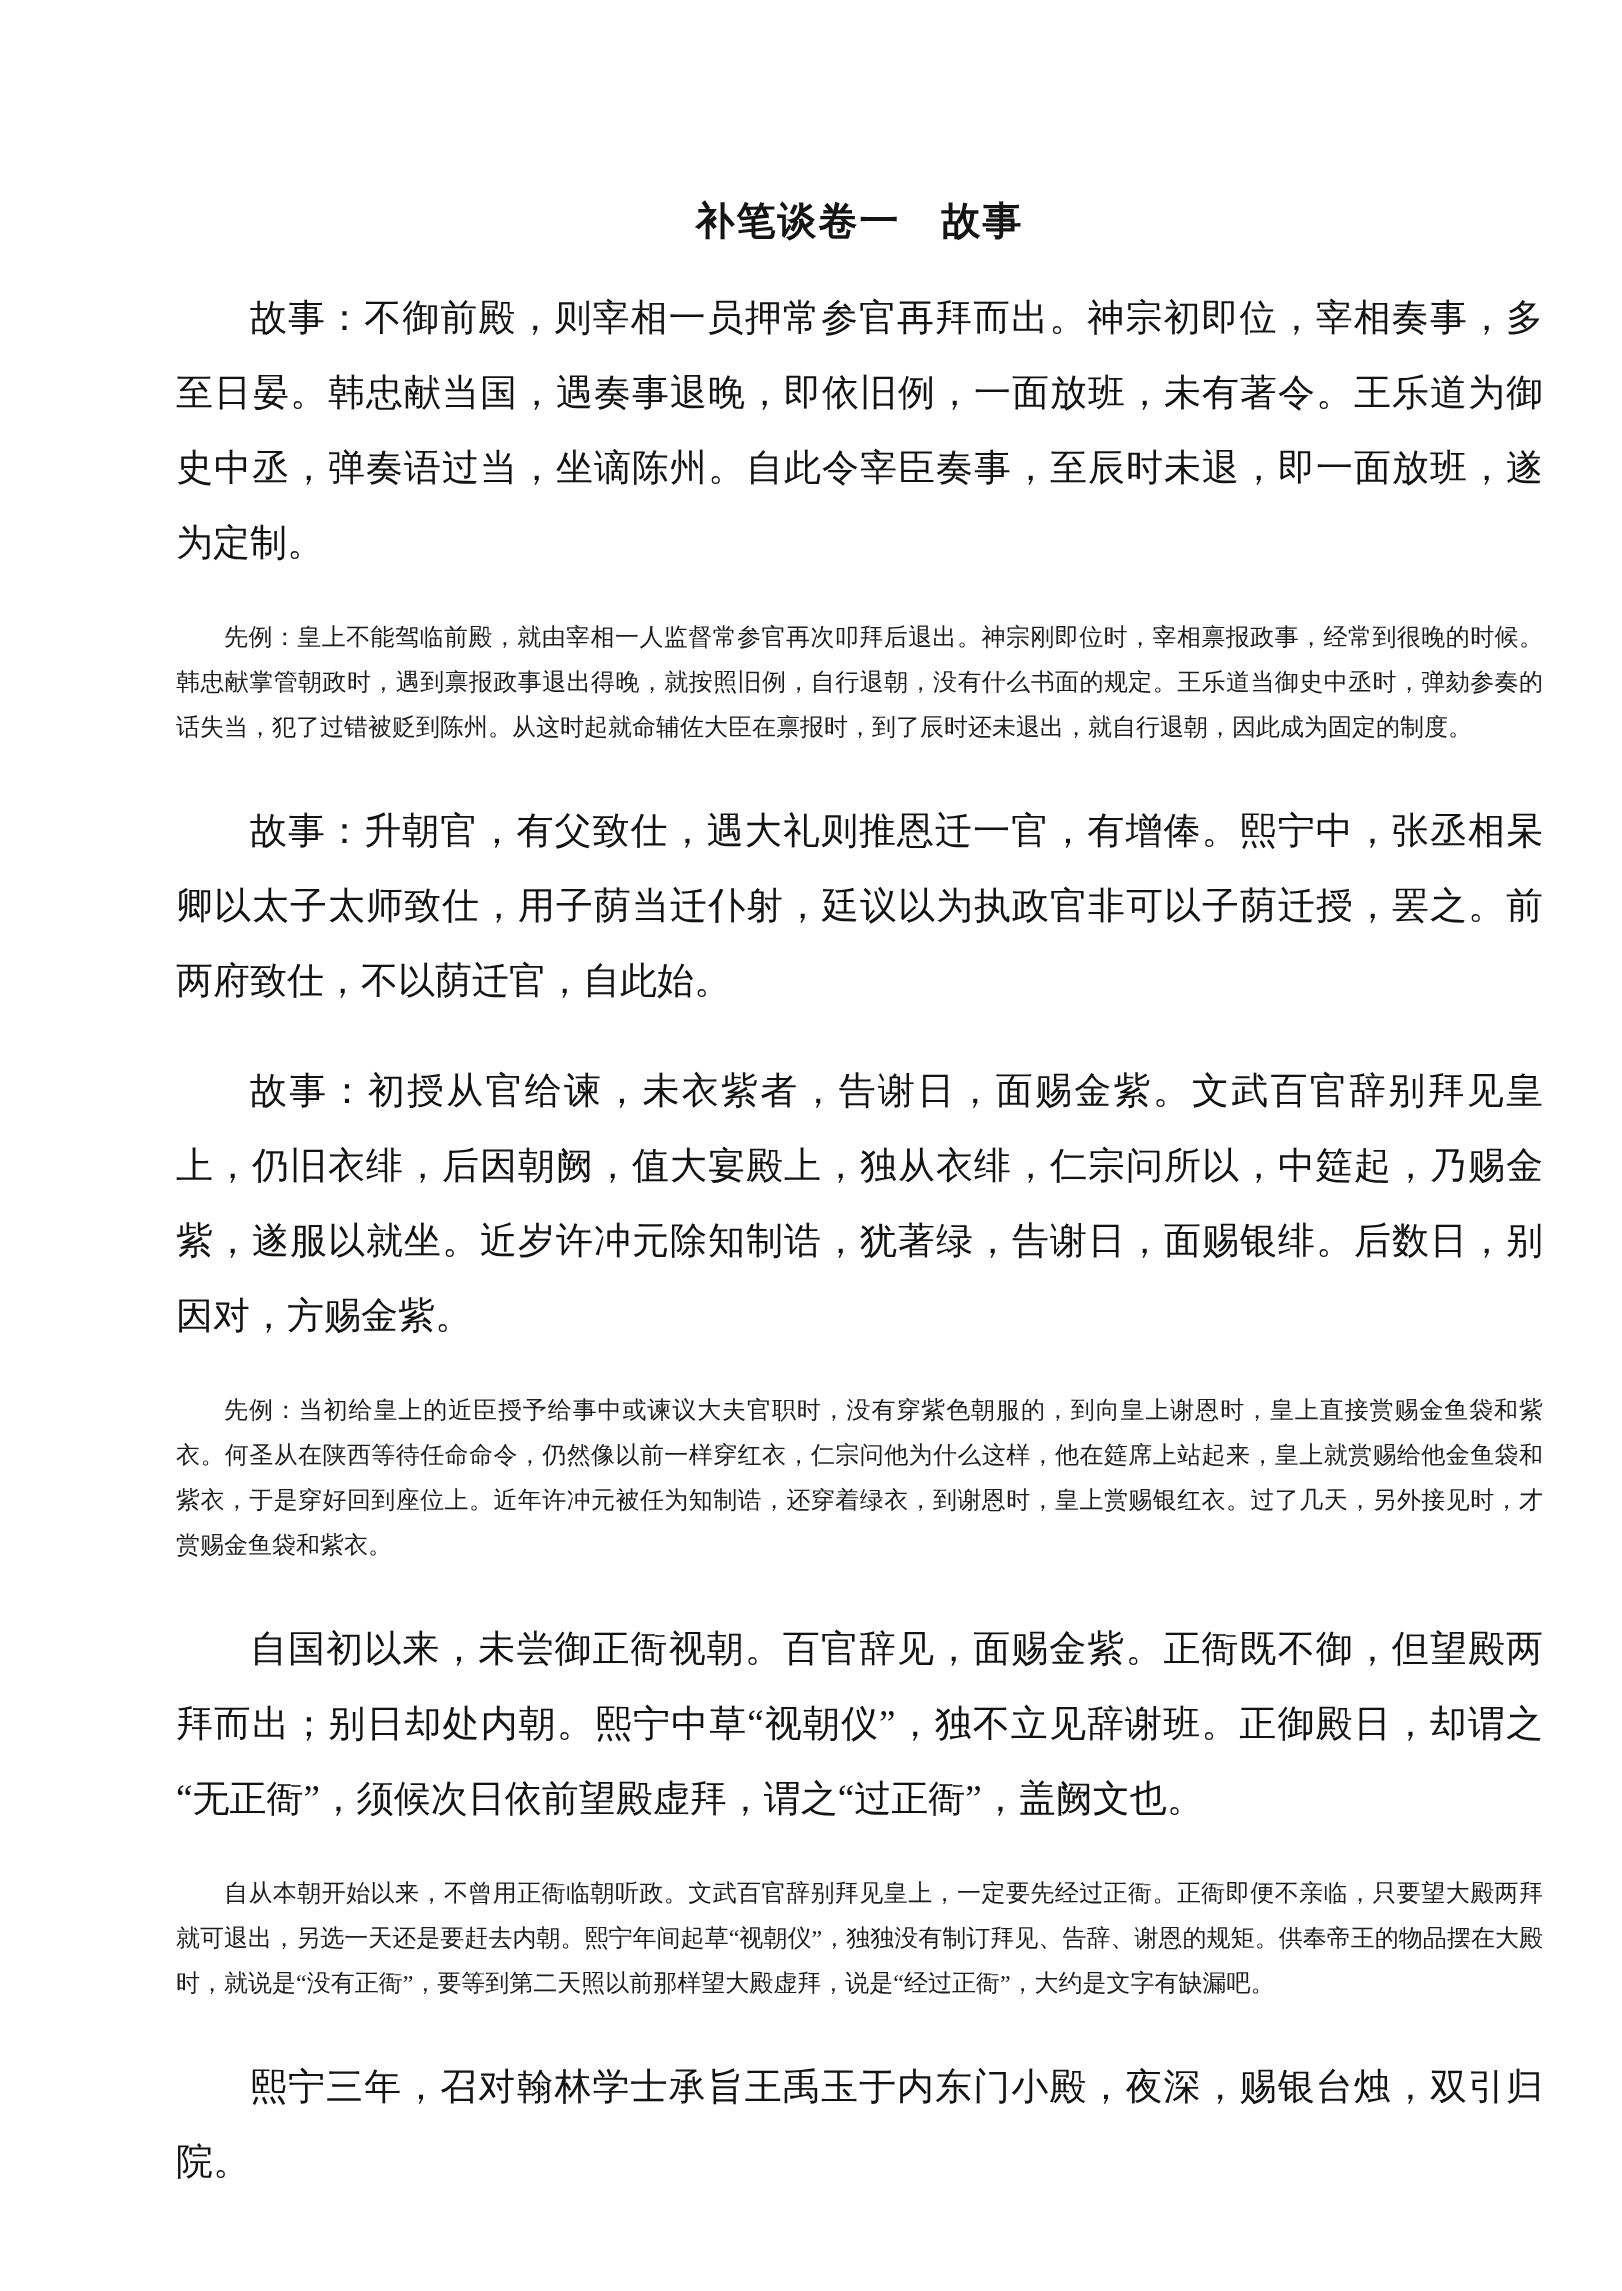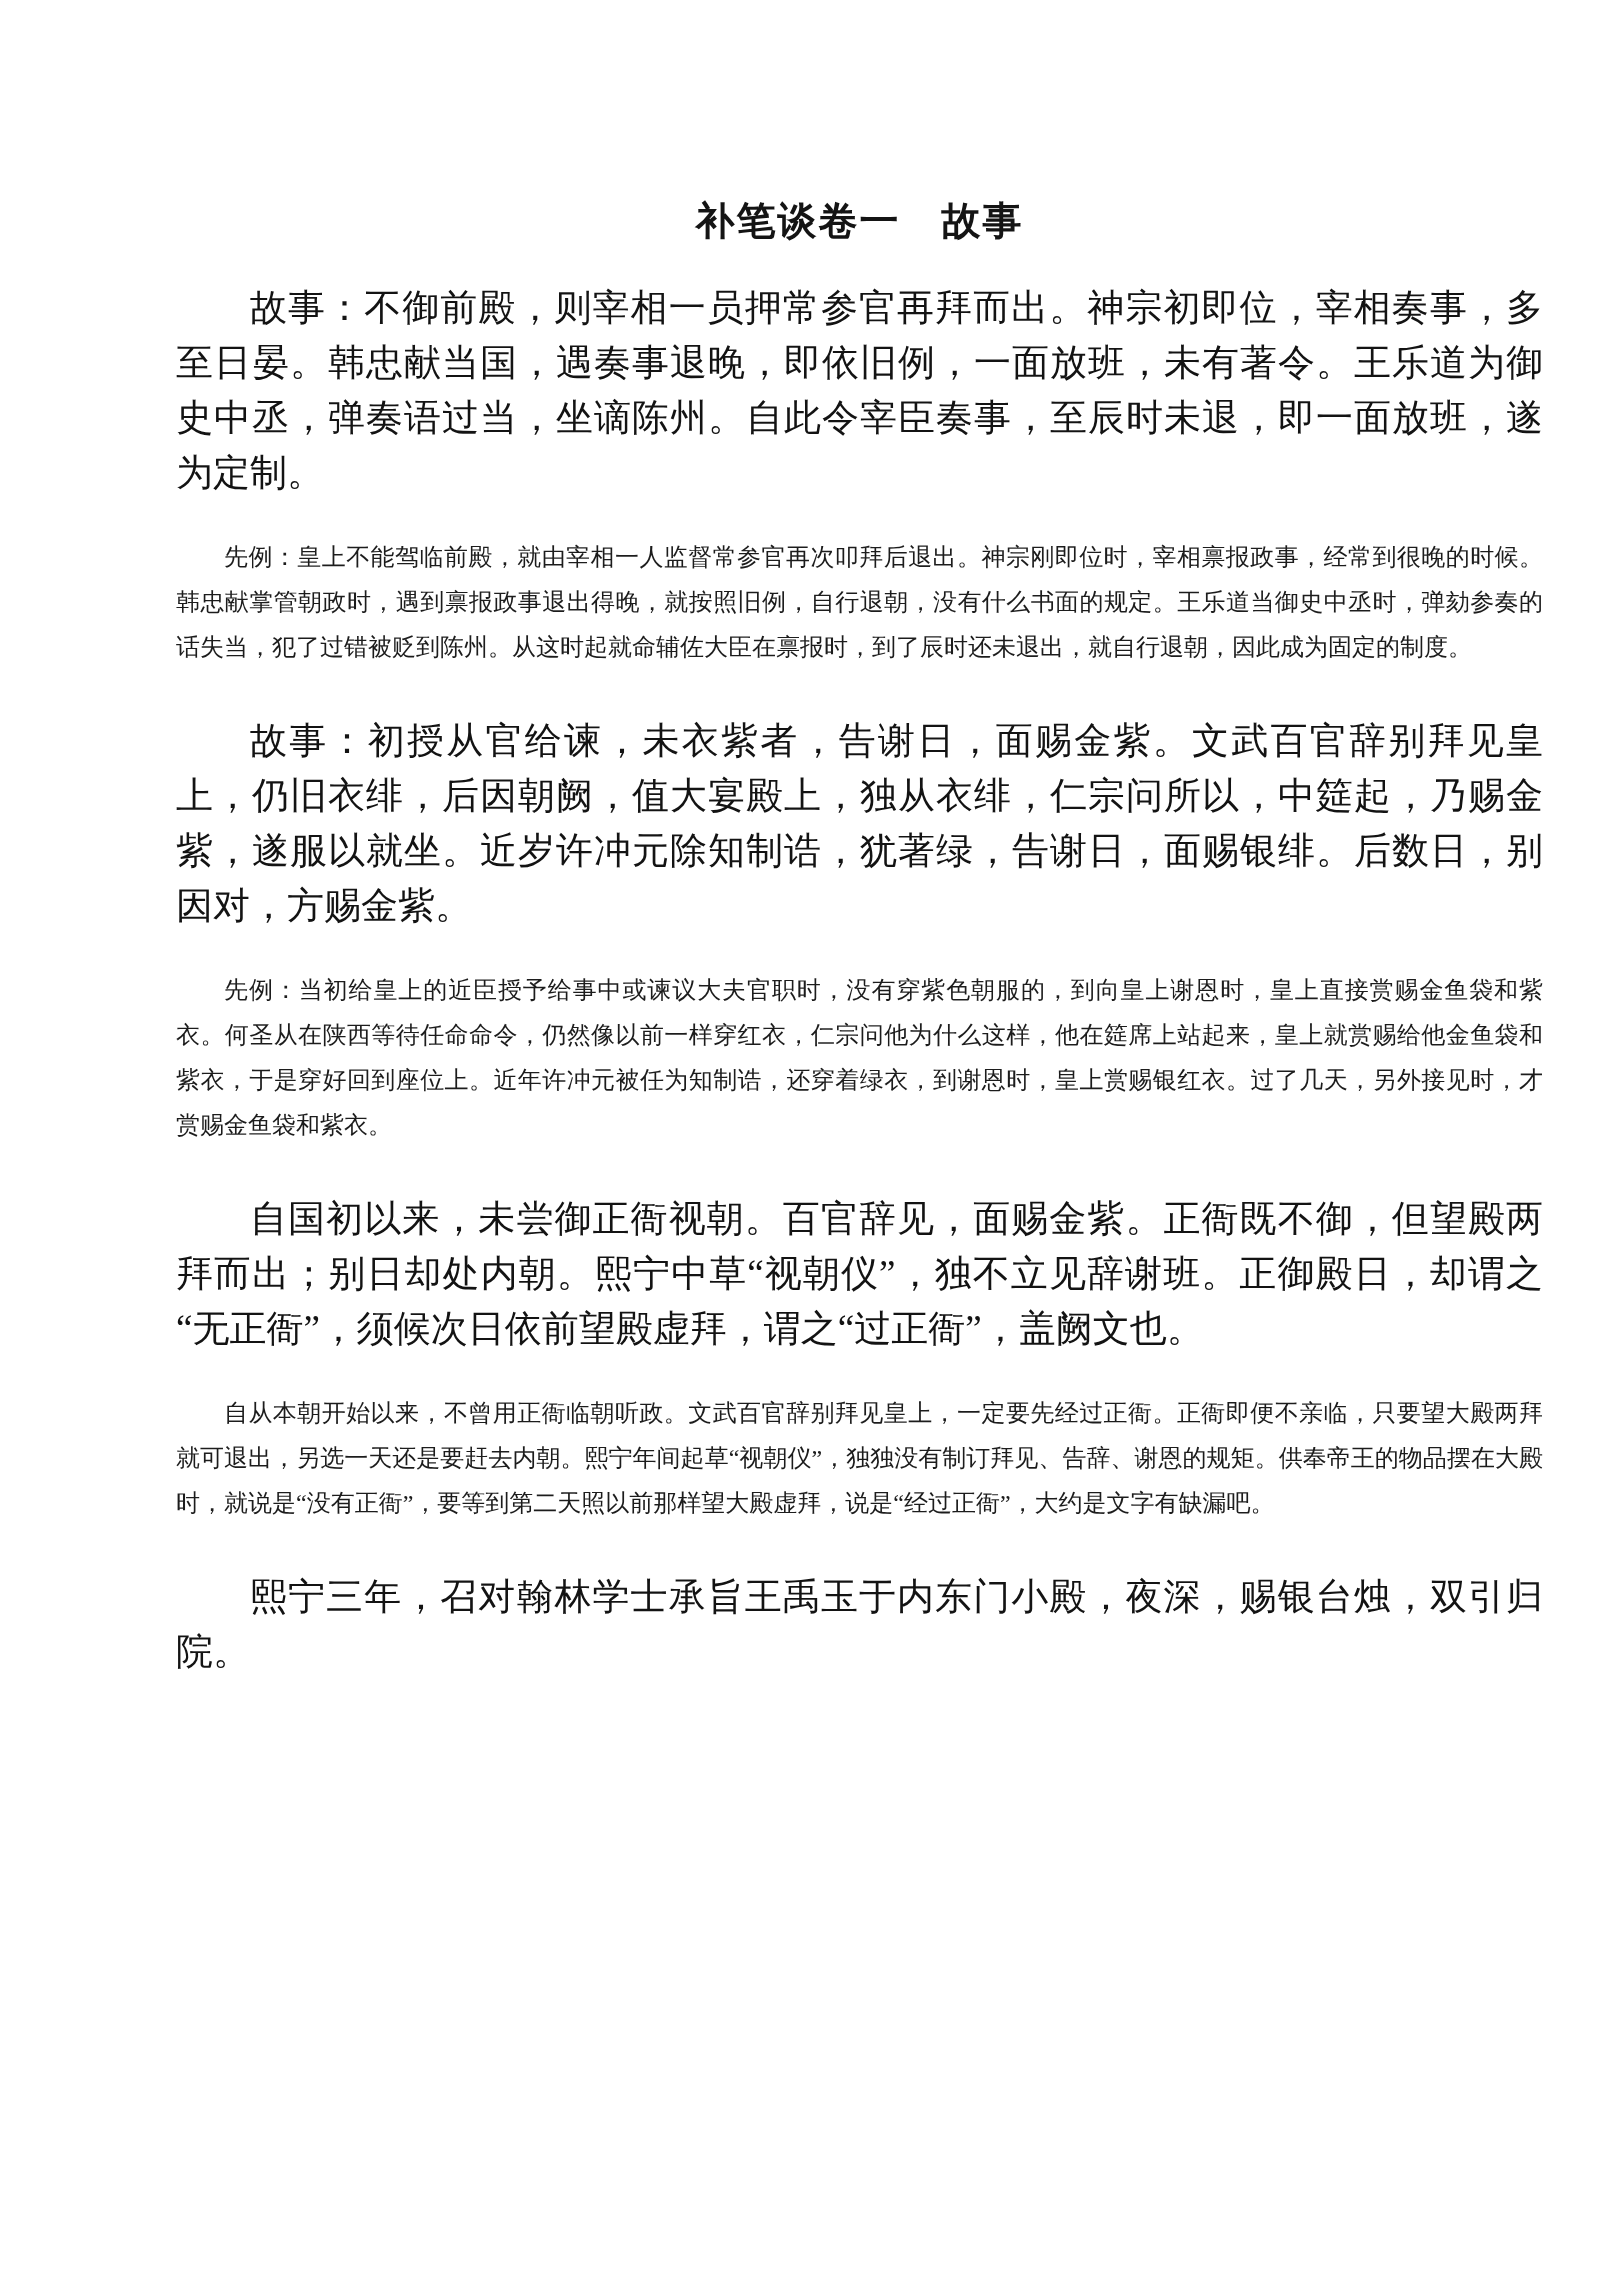--- a/index.html
+++ b/index.html
@@ -24,21 +24,21 @@
     font-size: 39px;
     font-weight: 600;
     text-align: center;
     color: #141414;
     margin: 0 0 35px 0;
     letter-spacing: 2px;
     line-height: 49px;
   }
   p.classical {
     font-size: 37px;
-    line-height: 55px;
+    line-height: 75px;
     text-align: justify;
     text-indent: 2em;
     margin: 0 0 35px 0;
     color: #131313;
   }
   p.translation {
     font-size: 24px;
     line-height: 45px;
     text-align: justify;
     text-indent: 2em;
@@ -50,20 +50,21 @@
 </head>
 <body>
 
 <div class="page">
   <h1 class="doc-title">补笔谈卷一　故事</h1>
 
   <p class="classical">故事：不御前殿，则宰相一员押常参官再拜而出。神宗初即位，宰相奏事，多至日晏。韩忠献当国，遇奏事退晚，即依旧例，一面放班，未有著令。王乐道为御史中丞，弹奏语过当，坐谪陈州。自此令宰臣奏事，至辰时未退，即一面放班，遂为定制。</p>
 
   <p class="translation">先例：皇上不能驾临前殿，就由宰相一人监督常参官再次叩拜后退出。神宗刚即位时，宰相禀报政事，经常到很晚的时候。韩忠献掌管朝政时，遇到禀报政事退出得晚，就按照旧例，自行退朝，没有什么书面的规定。王乐道当御史中丞时，弹劾参奏的话失当，犯了过错被贬到陈州。从这时起就命辅佐大臣在禀报时，到了辰时还未退出，就自行退朝，因此成为固定的制度。</p>
 
+  <p class="classical">故事：升朝官，有父致仕，遇大礼则推恩迁一官，有增俸。熙宁中，张丞相杲卿以太子太师致仕，用子荫当迁仆射，廷议以为执政官非可以子荫迁授，罢之。前两府致仕，不以荫迁官，自此始。</p>
 
 
   <p class="classical">故事：初授从官给谏，未衣紫者，告谢日，面赐金紫。文武百官辞别拜见皇上，仍旧衣绯，后因朝阙，值大宴殿上，独从衣绯，仁宗问所以，中筵起，乃赐金紫，遂服以就坐。近岁许冲元除知制诰，犹著绿，告谢日，面赐银绯。后数日，别因对，方赐金紫。</p>
 
   <p class="translation">先例：当初给皇上的近臣授予给事中或谏议大夫官职时，没有穿紫色朝服的，到向皇上谢恩时，皇上直接赏赐金鱼袋和紫衣。何圣从在陕西等待任命命令，仍然像以前一样穿红衣，仁宗问他为什么这样，他在筵席上站起来，皇上就赏赐给他金鱼袋和紫衣，于是穿好回到座位上。近年许冲元被任为知制诰，还穿着绿衣，到谢恩时，皇上赏赐银红衣。过了几天，另外接见时，才赏赐金鱼袋和紫衣。</p>
 
   <p class="classical">自国初以来，未尝御正衙视朝。百官辞见，面赐金紫。正衙既不御，但望殿两拜而出；别日却处内朝。熙宁中草“视朝仪”，独不立见辞谢班。正御殿日，却谓之“无正衙”，须候次日依前望殿虚拜，谓之“过正衙”，盖阙文也。</p>
 
   <p class="translation">自从本朝开始以来，不曾用正衙临朝听政。文武百官辞别拜见皇上，一定要先经过正衙。正衙即便不亲临，只要望大殿两拜就可退出，另选一天还是要赶去内朝。熙宁年间起草“视朝仪”，独独没有制订拜见、告辞、谢恩的规矩。供奉帝王的物品摆在大殿时，就说是“没有正衙”，要等到第二天照以前那样望大殿虚拜，说是“经过正衙”，大约是文字有缺漏吧。</p>
 

